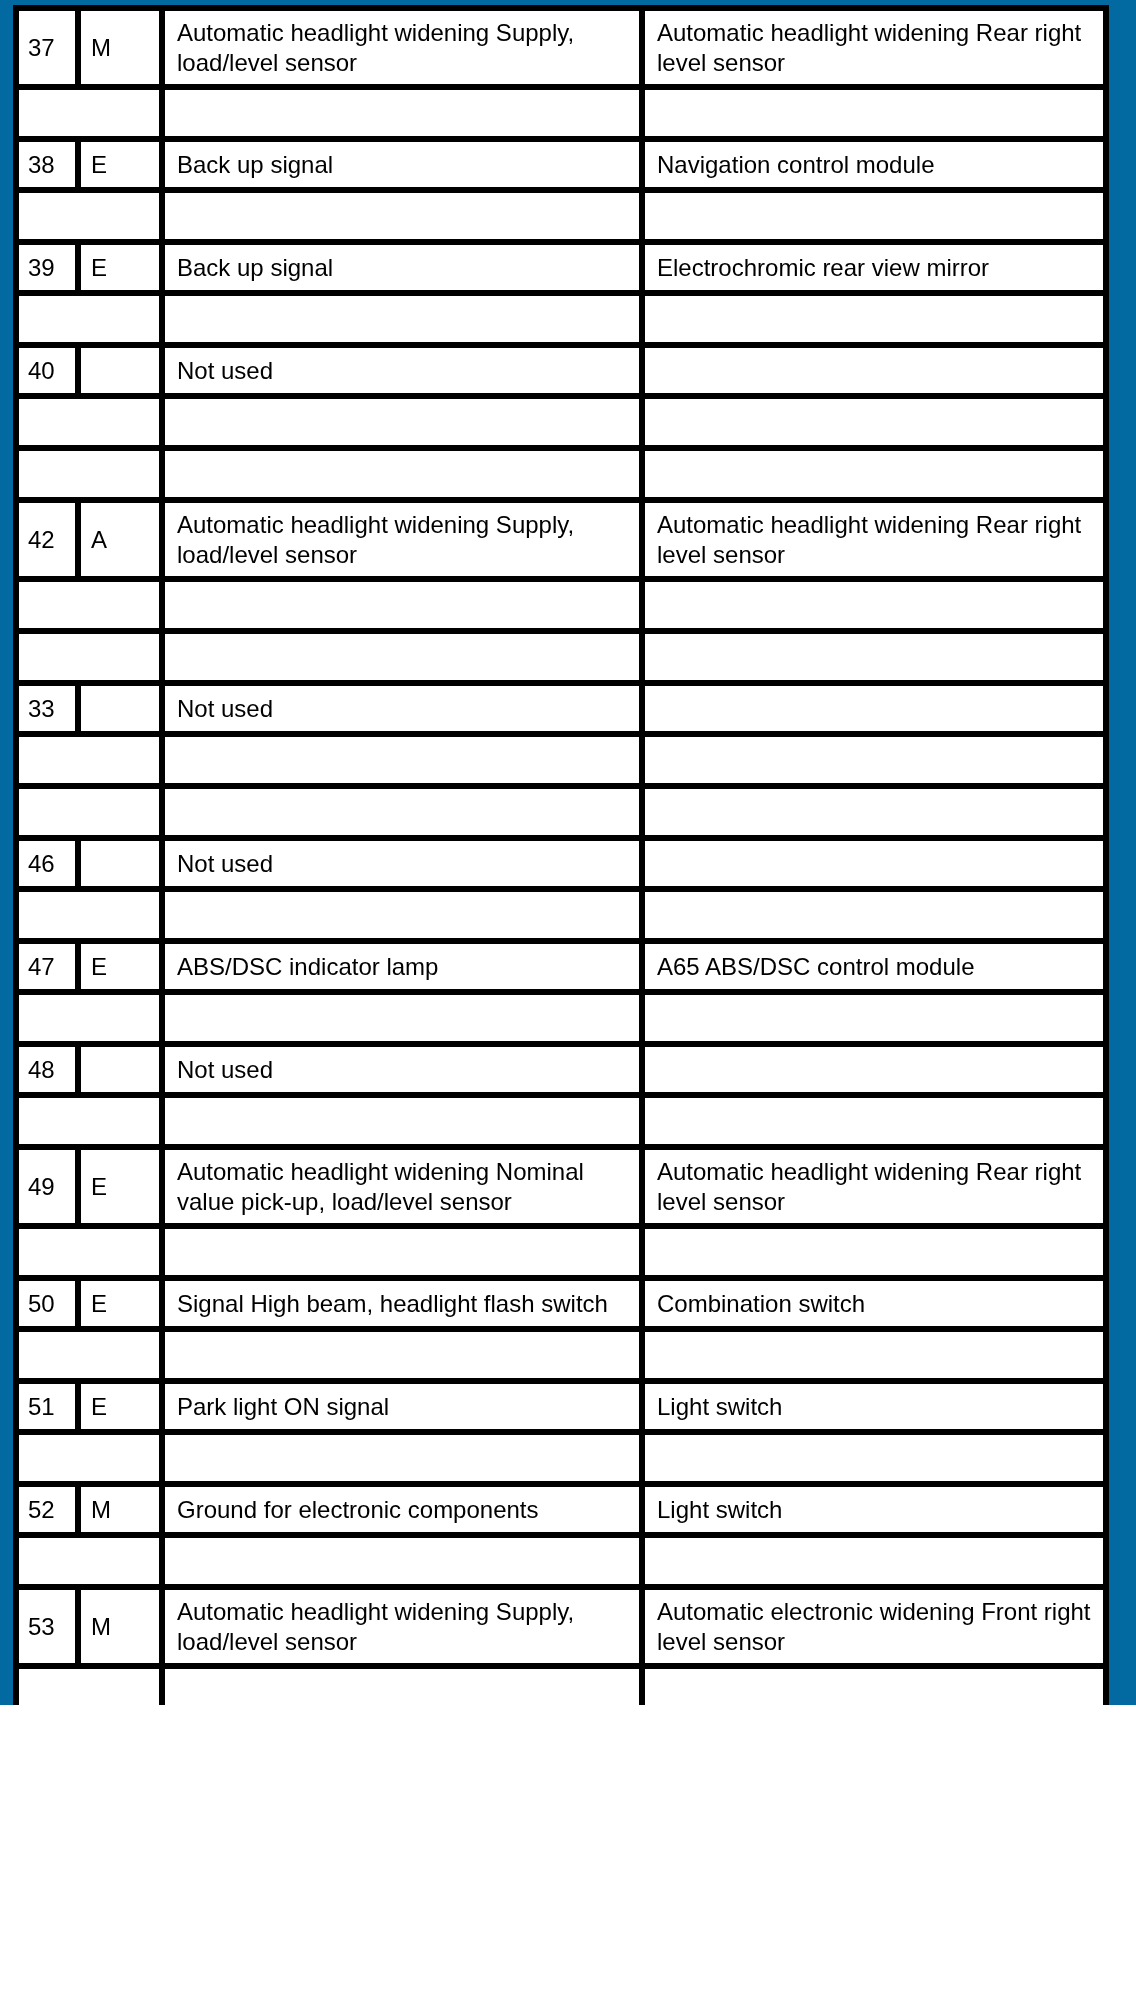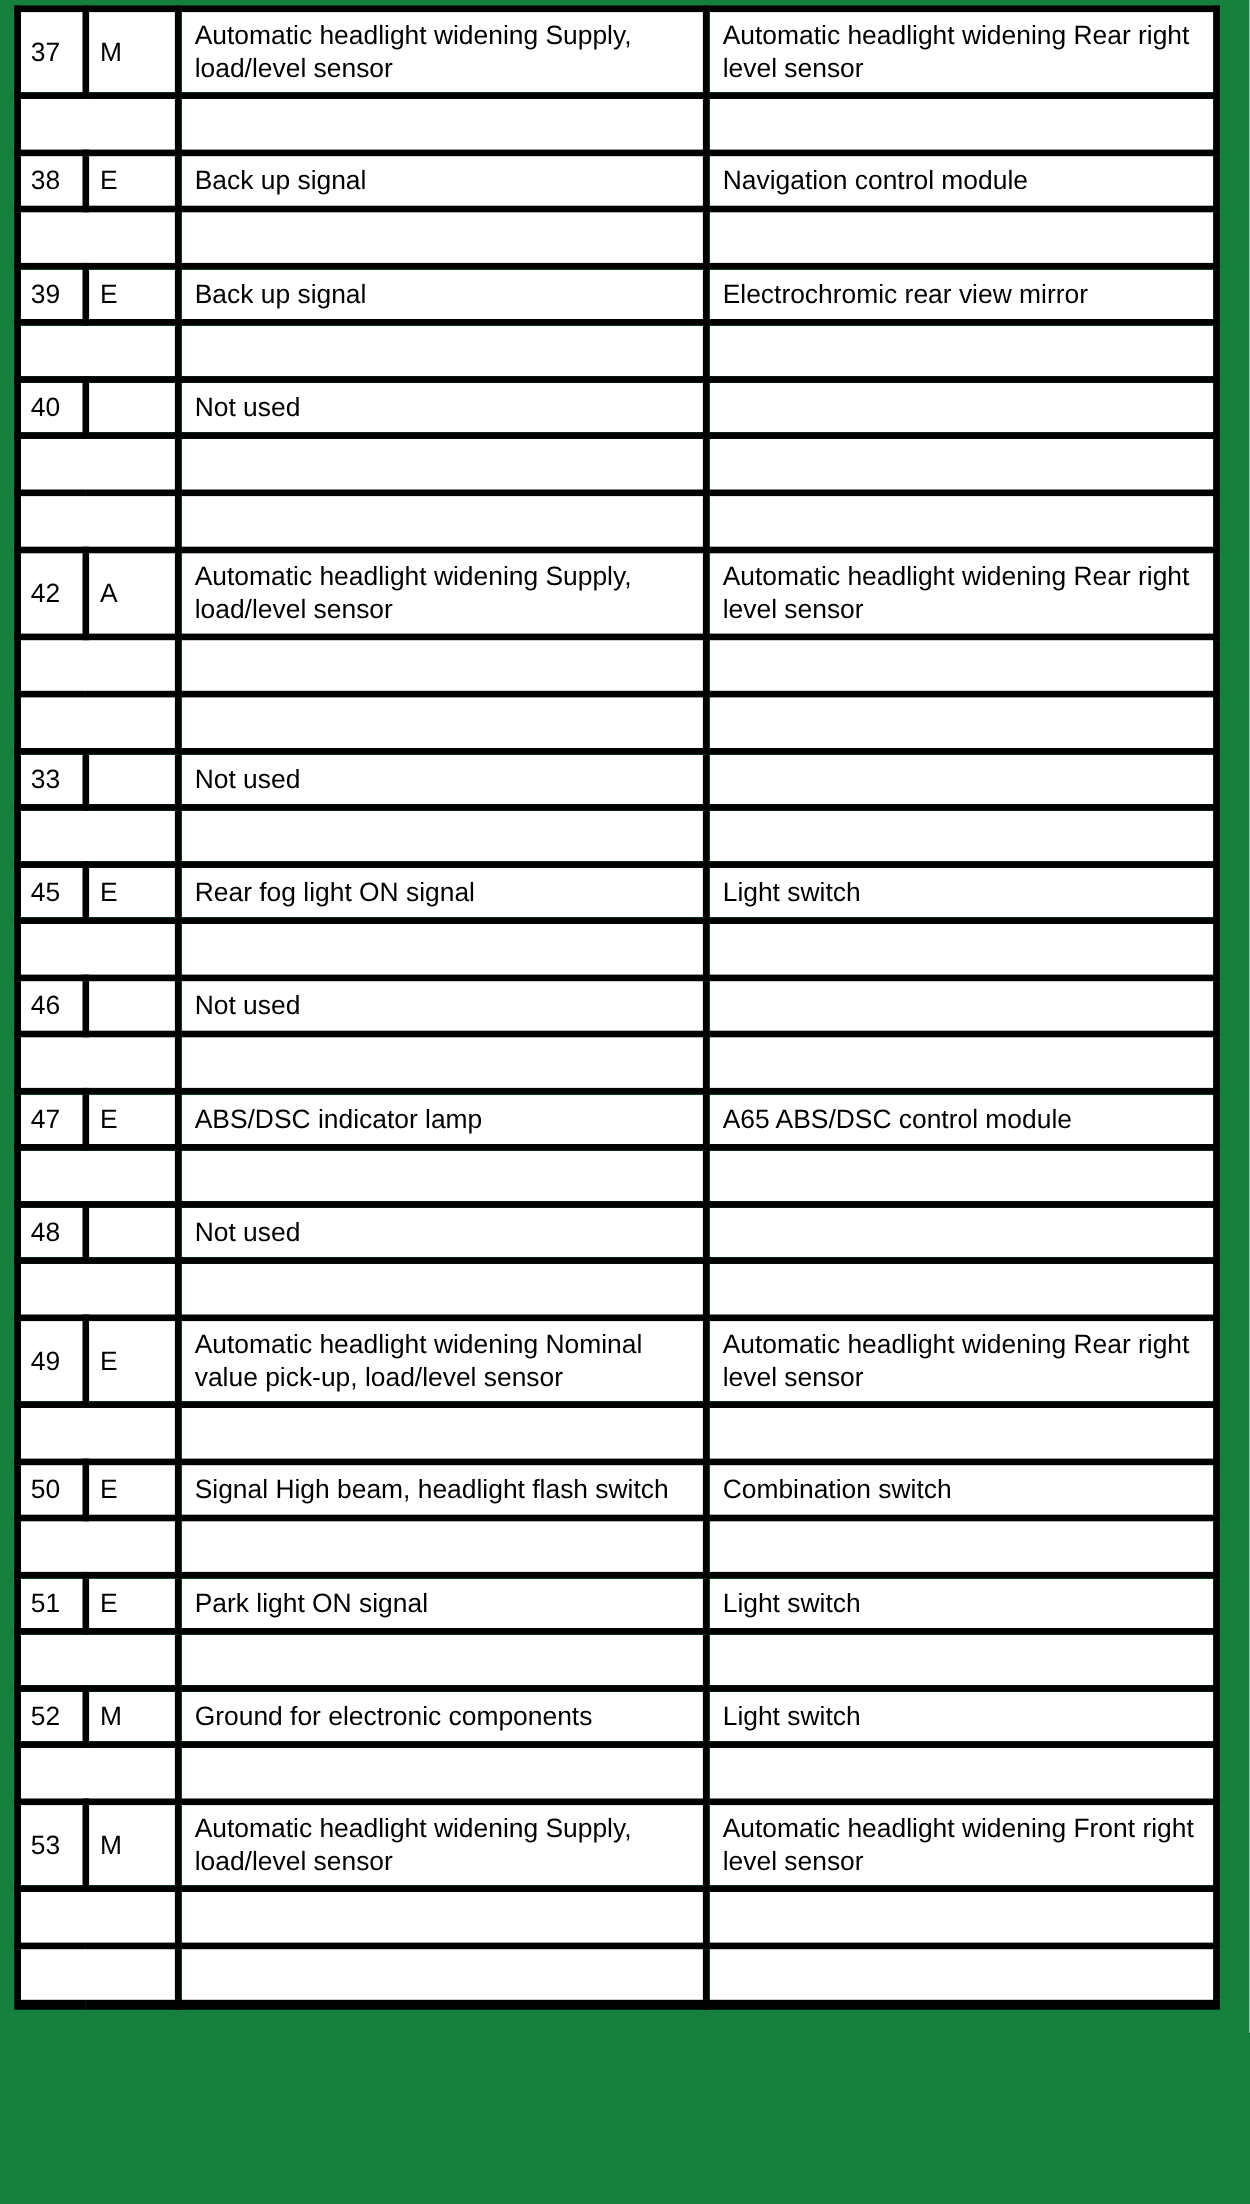--- a/index.html
+++ b/index.html
@@ -7,22 +7,22 @@
     padding: 0;
     background: #ffffff;
     width: 1136px;
     height: 2004px;
     font-family: "Liberation Sans", sans-serif;
     color: #000000;
   }
   .page {
     position: relative;
     width: 1136px;
-    height: 2004px;
-    background: #15803d;
+    height: 1705px;
+    background: #0369a1;
     overflow: hidden;
   }
   table.pin-table {
     border-collapse: collapse;
     table-layout: fixed;
     width: 1090px;
     margin: 5px 0 0 13px;
     border: 6px solid #000000;
     border-bottom-width: 9px;
   }
@@ -127,26 +127,20 @@
           <td class="cell-pin">33</td>
           <td class="cell-type"></td>
           <td class="cell-description">Not used</td>
           <td class="cell-component"></td>
         </tr>
         <tr class="row-spacer">
           <td colspan="2"></td>
           <td></td>
           <td></td>
         </tr>
-        <tr class="row-content">
-          <td class="cell-pin">45</td>
-          <td class="cell-type">E</td>
-          <td class="cell-description">Rear fog light ON signal</td>
-          <td class="cell-component">Light switch</td>
-        </tr>
         <tr class="row-spacer">
           <td colspan="2"></td>
           <td></td>
           <td></td>
         </tr>
         <tr class="row-content">
           <td class="cell-pin">46</td>
           <td class="cell-type"></td>
           <td class="cell-description">Not used</td>
           <td class="cell-component"></td>
@@ -222,21 +216,21 @@
         <tr class="row-spacer">
           <td colspan="2"></td>
           <td></td>
           <td></td>
         </tr>
         <tr class="row-content row-tall">
           <td class="cell-pin">53</td>
           <td class="cell-type">M</td>
           <td class="cell-description">Automatic headlight widening Supply,
 load/level sensor</td>
-          <td class="cell-component">Automatic headlight widening Front right
+          <td class="cell-component">Automatic electronic widening Front right
 level sensor</td>
         </tr>
         <tr class="row-spacer">
           <td colspan="2"></td>
           <td></td>
           <td></td>
         </tr>
         <tr class="row-spacer">
           <td colspan="2"></td>
           <td></td>

